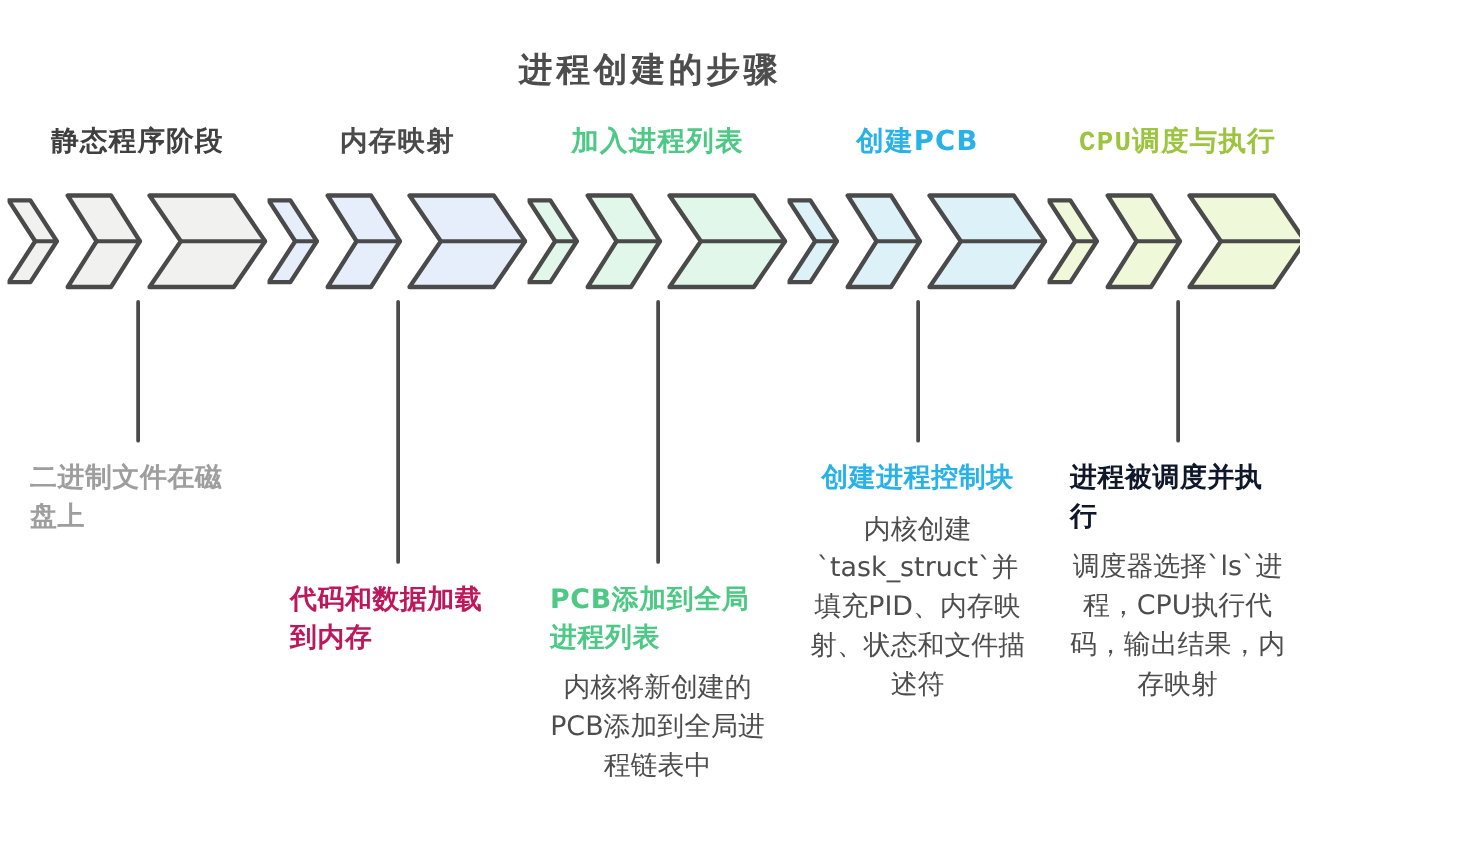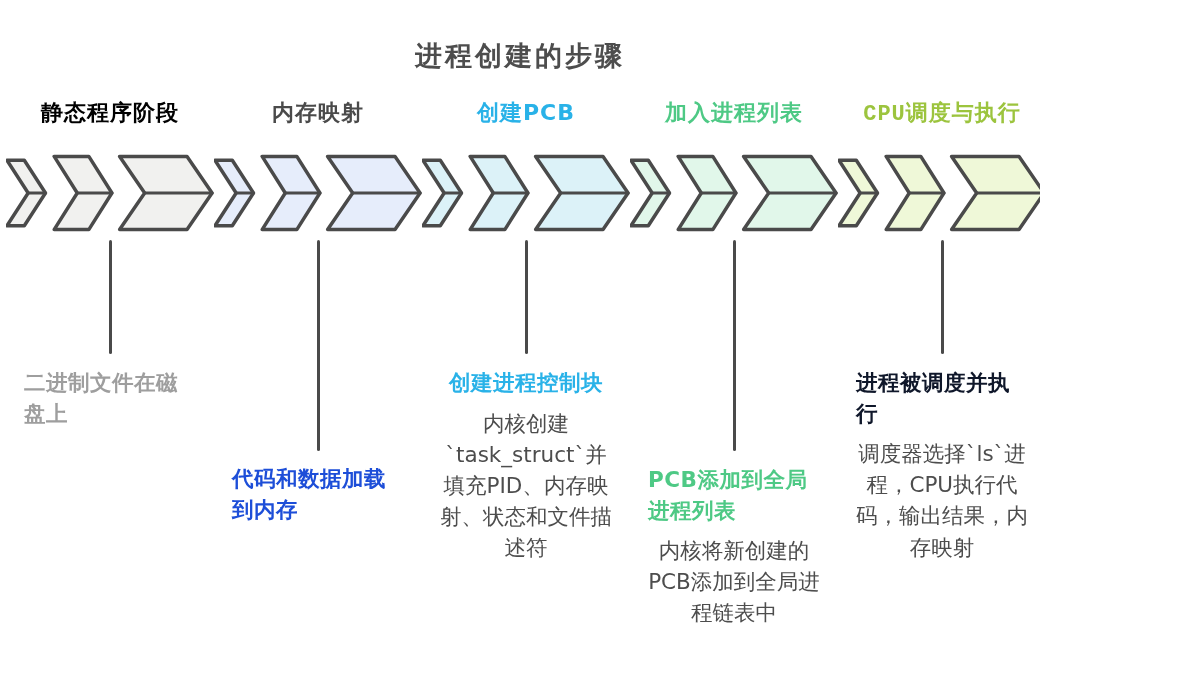--- a/index.html
+++ b/index.html
@@ -81,67 +81,67 @@
 </style>
 </head>
 <body>
 
 <div class="canvas">
   <div class="title">进程创建的步骤</div>
 
   <div class="columns">
 
     <div class="column">
-      <div class="step-header" style="color: #000000;">静态程序阶段</div>
+      <div class="step-header" style="color: #404040;">静态程序阶段</div>
       <svg class="chevrons" viewBox="0 0 216 80">
         <path class="chev-fill" d="M 1,6 L 19,6 L 41,40 L 19,74 L 1,74 L 23,40 Z
              M 50,2 L 86,2 L 110,40 L 86,78 L 50,78 L 74,40 Z
              M 118,2 L 188,2 L 214,40 L 188,78 L 118,78 L 144,40 Z" fill="#f1f1ef"></path>
         <path class="chev-mid" d="M 23,40 L 41,40 M 74,40 L 110,40 M 144,40 L 214,40"></path>
       </svg>
       <div class="connector short"></div>
       <div class="step-subtitle" style="color: rgb(158, 158, 158);">二进制文件在磁盘上</div>
     </div>
 
     <div class="column">
       <div class="step-header" style="color: rgb(74, 74, 74);">内存映射</div>
       <svg class="chevrons" viewBox="0 0 216 80">
         <path class="chev-fill" d="M 1,6 L 19,6 L 41,40 L 19,74 L 1,74 L 23,40 Z
              M 50,2 L 86,2 L 110,40 L 86,78 L 50,78 L 74,40 Z
              M 118,2 L 188,2 L 214,40 L 188,78 L 118,78 L 144,40 Z" fill="#e6edfb"></path>
         <path class="chev-mid" d="M 23,40 L 41,40 M 74,40 L 110,40 M 144,40 L 214,40"></path>
       </svg>
       <div class="connector long"></div>
-      <div class="step-subtitle" style="color: #1d4ed8; font-family: Liberation Mono, monospace;">代码和数据加载到内存</div>
+      <div class="step-subtitle" style="color: #be185d;">代码和数据加载到内存</div>
+    </div>
+
+    <div class="column">
+      <div class="step-header" style="color: rgb(78, 201, 133);">加入进程列表</div>
+      <svg class="chevrons" viewBox="0 0 216 80">
+        <path class="chev-fill" d="M 1,6 L 19,6 L 41,40 L 19,74 L 1,74 L 23,40 Z
+             M 50,2 L 86,2 L 110,40 L 86,78 L 50,78 L 74,40 Z
+             M 118,2 L 188,2 L 214,40 L 188,78 L 118,78 L 144,40 Z" fill="#e1f7ea"></path>
+        <path class="chev-mid" d="M 23,40 L 41,40 M 74,40 L 110,40 M 144,40 L 214,40"></path>
+      </svg>
+      <div class="connector long"></div>
+      <div class="step-subtitle" style="color: rgb(78, 201, 133);">PCB添加到全局进程列表</div>
+      <div class="step-body">内核将新创建的PCB添加到全局进程链表中</div>
     </div>
 
     <div class="column">
       <div class="step-header" style="color: rgb(41, 178, 232);">创建PCB</div>
       <svg class="chevrons" viewBox="0 0 216 80">
         <path class="chev-fill" d="M 1,6 L 19,6 L 41,40 L 19,74 L 1,74 L 23,40 Z
              M 50,2 L 86,2 L 110,40 L 86,78 L 50,78 L 74,40 Z
              M 118,2 L 188,2 L 214,40 L 188,78 L 118,78 L 144,40 Z" fill="#dcf2f8"></path>
         <path class="chev-mid" d="M 23,40 L 41,40 M 74,40 L 110,40 M 144,40 L 214,40"></path>
       </svg>
       <div class="connector short"></div>
       <div class="step-subtitle" style="color: rgb(41, 178, 232);">创建进程控制块</div>
       <div class="step-body">内核创建`task_struct`并填充PID、内存映射、状态和文件描述符</div>
-    </div>
-
-    <div class="column">
-      <div class="step-header" style="color: rgb(78, 201, 133);">加入进程列表</div>
-      <svg class="chevrons" viewBox="0 0 216 80">
-        <path class="chev-fill" d="M 1,6 L 19,6 L 41,40 L 19,74 L 1,74 L 23,40 Z
-             M 50,2 L 86,2 L 110,40 L 86,78 L 50,78 L 74,40 Z
-             M 118,2 L 188,2 L 214,40 L 188,78 L 118,78 L 144,40 Z" fill="#e1f7ea"></path>
-        <path class="chev-mid" d="M 23,40 L 41,40 M 74,40 L 110,40 M 144,40 L 214,40"></path>
-      </svg>
-      <div class="connector long"></div>
-      <div class="step-subtitle" style="color: rgb(78, 201, 133);">PCB添加到全局进程列表</div>
-      <div class="step-body">内核将新创建的PCB添加到全局进程链表中</div>
     </div>
 
     <div class="column">
       <div class="step-header" style="color: rgb(156, 196, 62); font-family: Liberation Mono, monospace;">CPU调度与执行</div>
       <svg class="chevrons" viewBox="0 0 216 80">
         <path class="chev-fill" d="M 1,6 L 19,6 L 41,40 L 19,74 L 1,74 L 23,40 Z
              M 50,2 L 86,2 L 110,40 L 86,78 L 50,78 L 74,40 Z
              M 118,2 L 188,2 L 214,40 L 188,78 L 118,78 L 144,40 Z" fill="#eff8d8"></path>
         <path class="chev-mid" d="M 23,40 L 41,40 M 74,40 L 110,40 M 144,40 L 214,40"></path>
       </svg>

